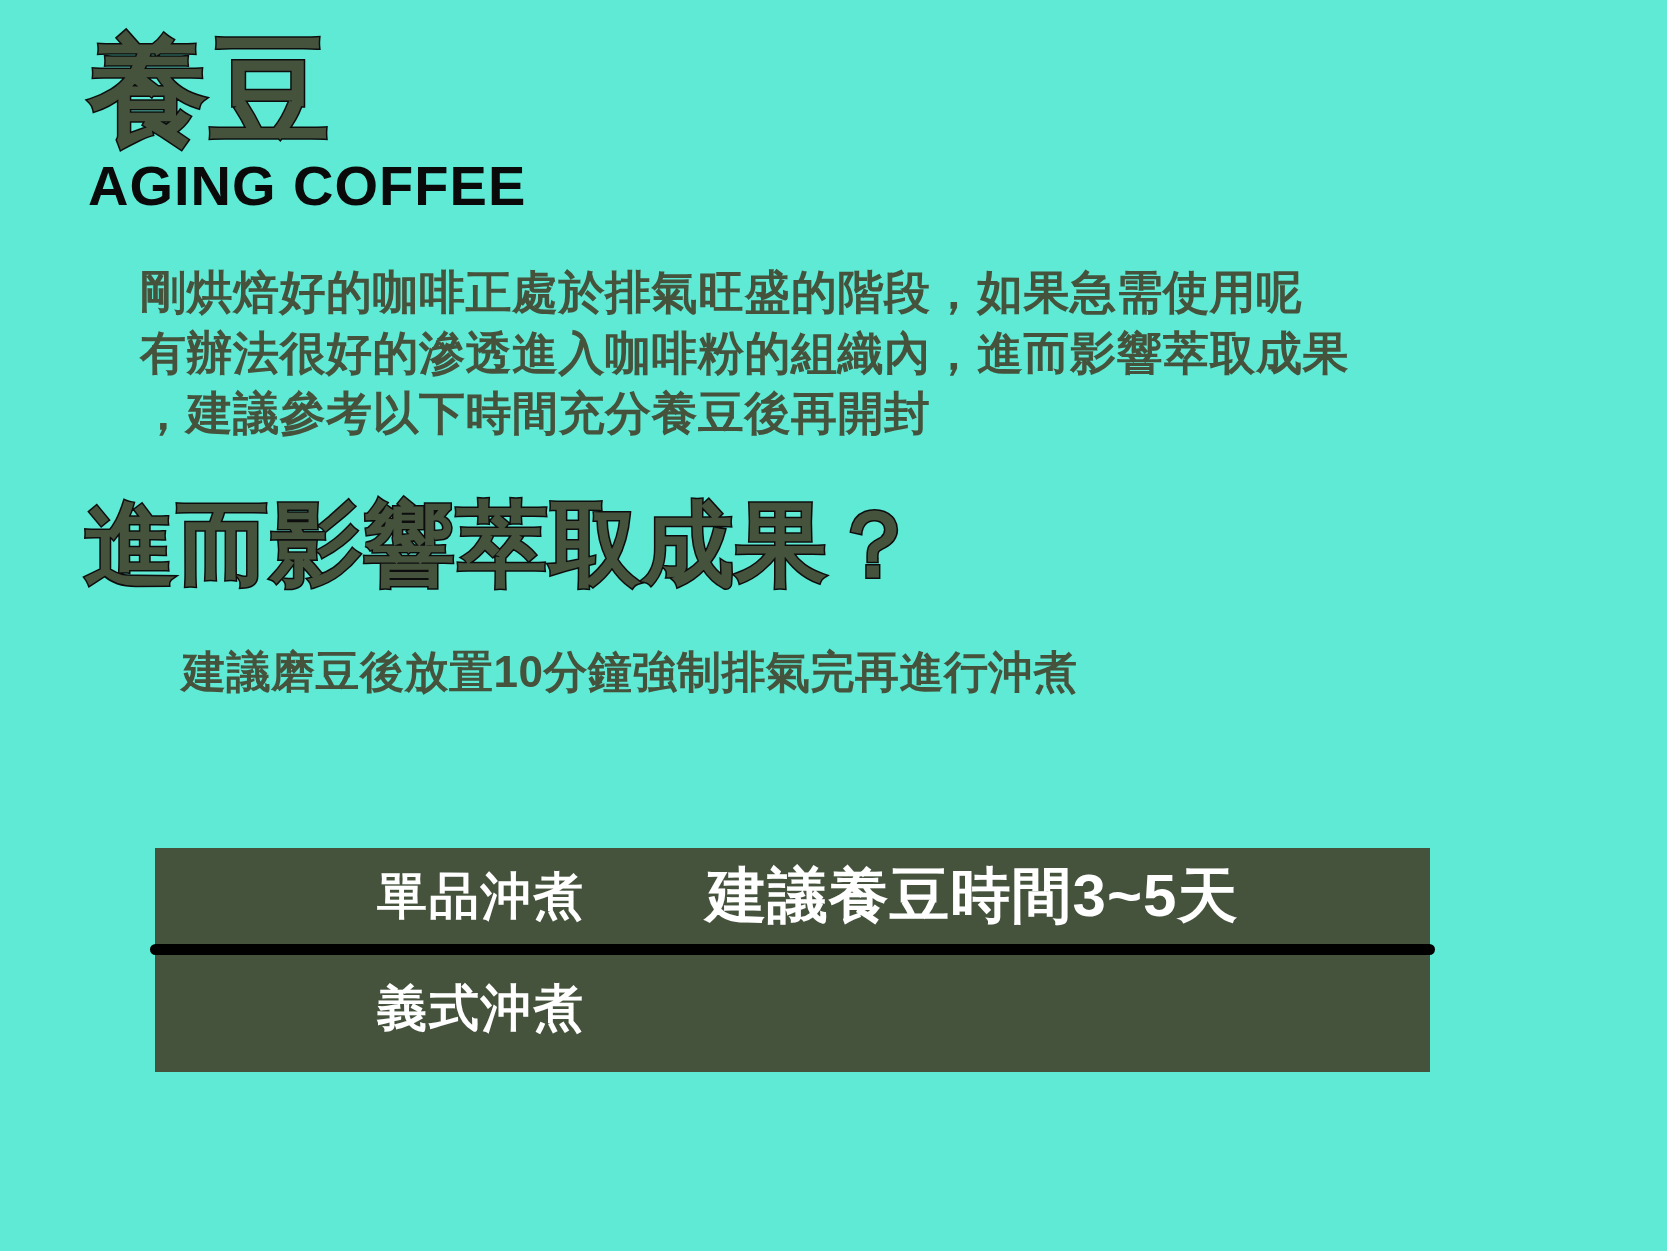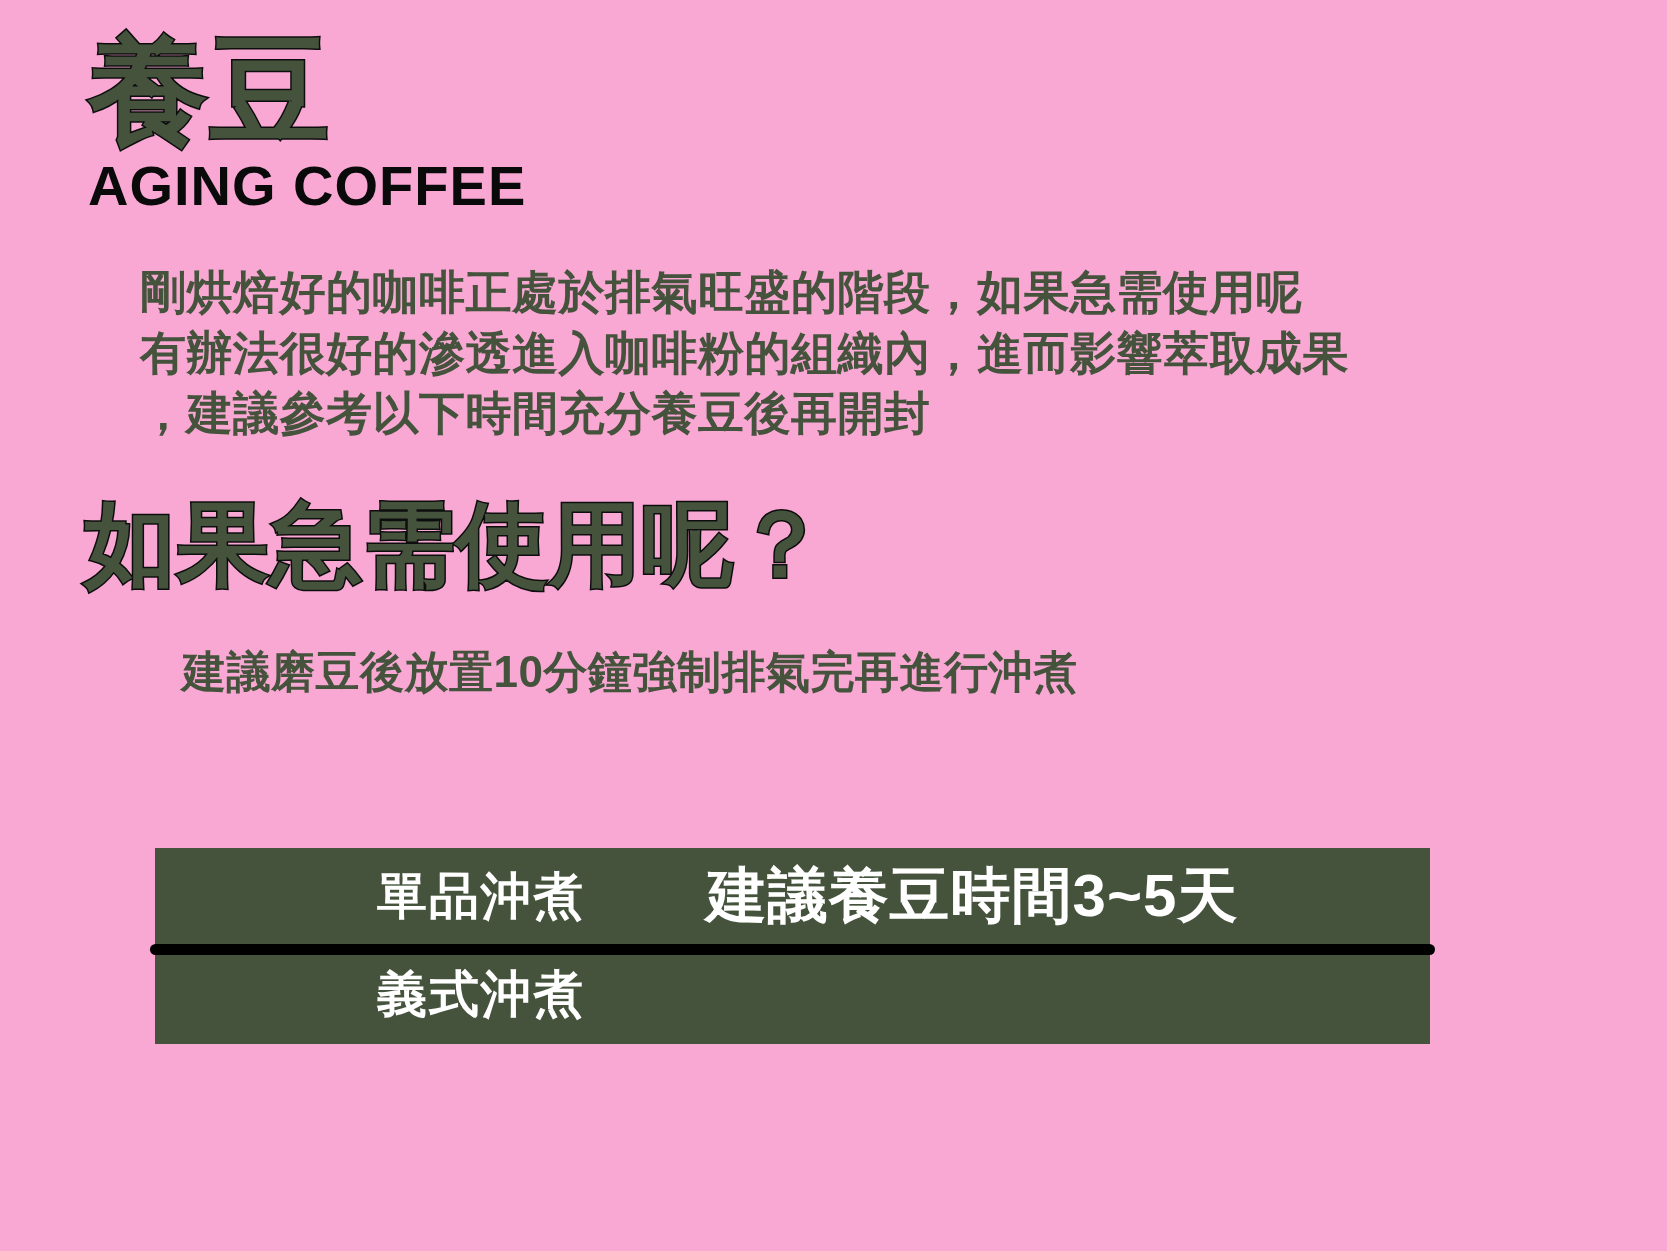--- a/index.html
+++ b/index.html
@@ -13,21 +13,21 @@
     background: #E2DBCE;
     font-family: "Liberation Sans", "DejaVu Sans", sans-serif;
     overflow: hidden;
     position: relative;
   }
 
   .poster {
     position: relative;
     width: 1667px;
     height: 1251px;
-    background: #f9a8d4;
+    background: #5eead4;
   }
 
   
   .title-zh {
     position: absolute;
     left: 88px;
     top: 28px;
     font-size: 120px;
     line-height: 1.05;
     font-weight: 700;
@@ -101,21 +101,21 @@
     width: 1275px;
     background: #45533D;
   }
   .table-row {
     display: flex;
     align-items: center;
     height: 96px;
     position: relative;
   }
   .table-row.row-top { height: 96px; }
-  .table-row.row-bottom { height: 100px; }
+  .table-row.row-bottom { height: 128px; }
 
   .cell-label {
     flex: 0 0 430px;
     text-align: right;
     color: #ffffff;
     font-size: 50px;
     font-weight: 700;
     letter-spacing: 2px;
     white-space: nowrap;
   }
@@ -149,21 +149,21 @@
   <div class="title-zh">養豆</div>
 
   <div class="title-en">AGING COFFEE</div>
 
   <div class="intro">
     <span class="ln">剛烘焙好的咖啡正處於排氣旺盛的階段，如果急需使用呢</span>
     <span class="ln">有辦法很好的滲透進入咖啡粉的組織內，進而影響萃取成果</span>
     <span class="ln">，建議參考以下時間充分養豆後再開封</span>
   </div>
 
-  <div class="heading-q">如果急需使用呢？</div>
+  <div class="heading-q">進而影響萃取成果？</div>
 
   <div class="subnote">建議磨豆後放置10分鐘強制排氣完再進行沖煮</div>
 
   <div class="table">
 
     <div class="table-row row-top">
       <div class="cell-label">單品沖煮</div>
       <div class="cell-value">建議養豆時間3~5天</div>
       <div class="row-divider"></div>
     </div>

